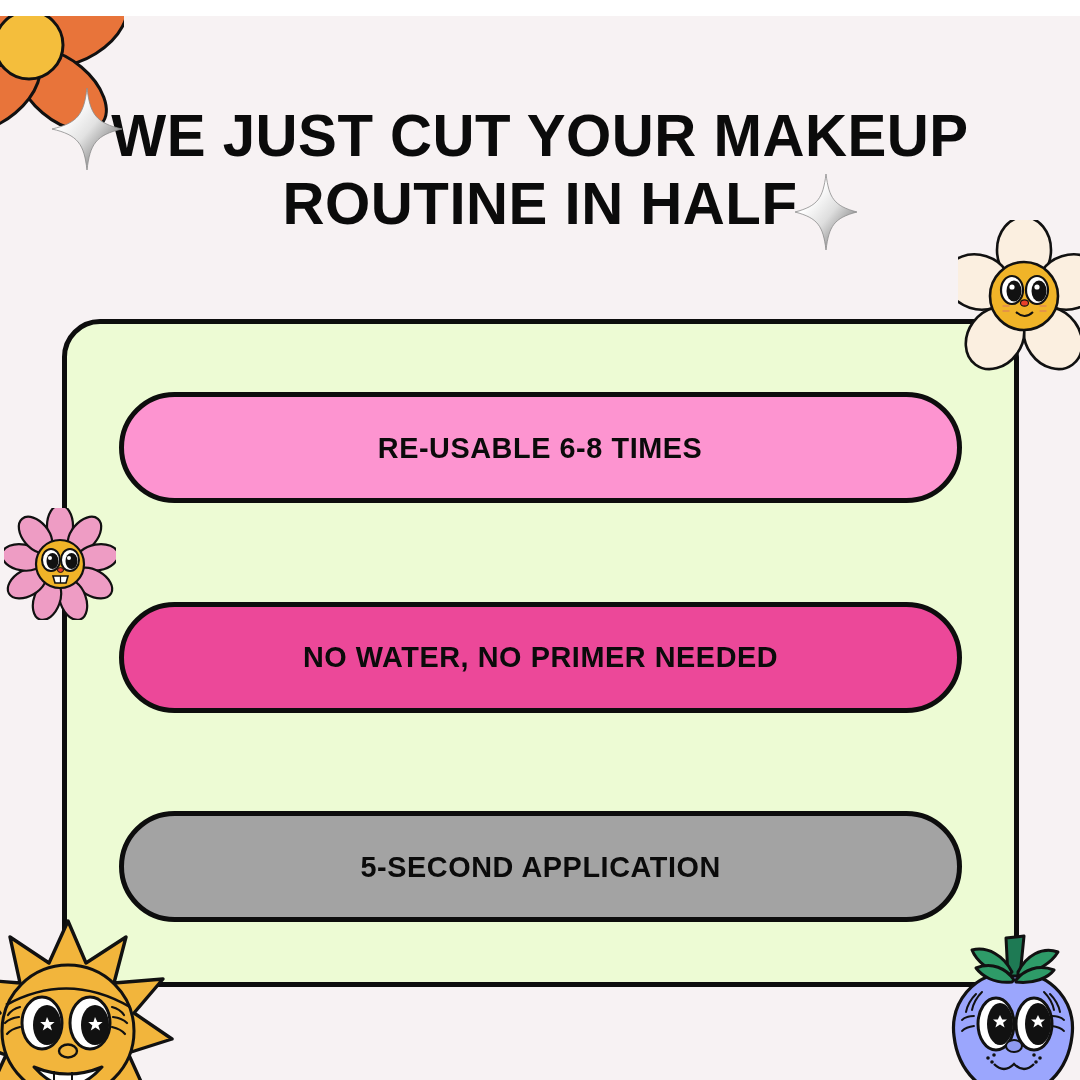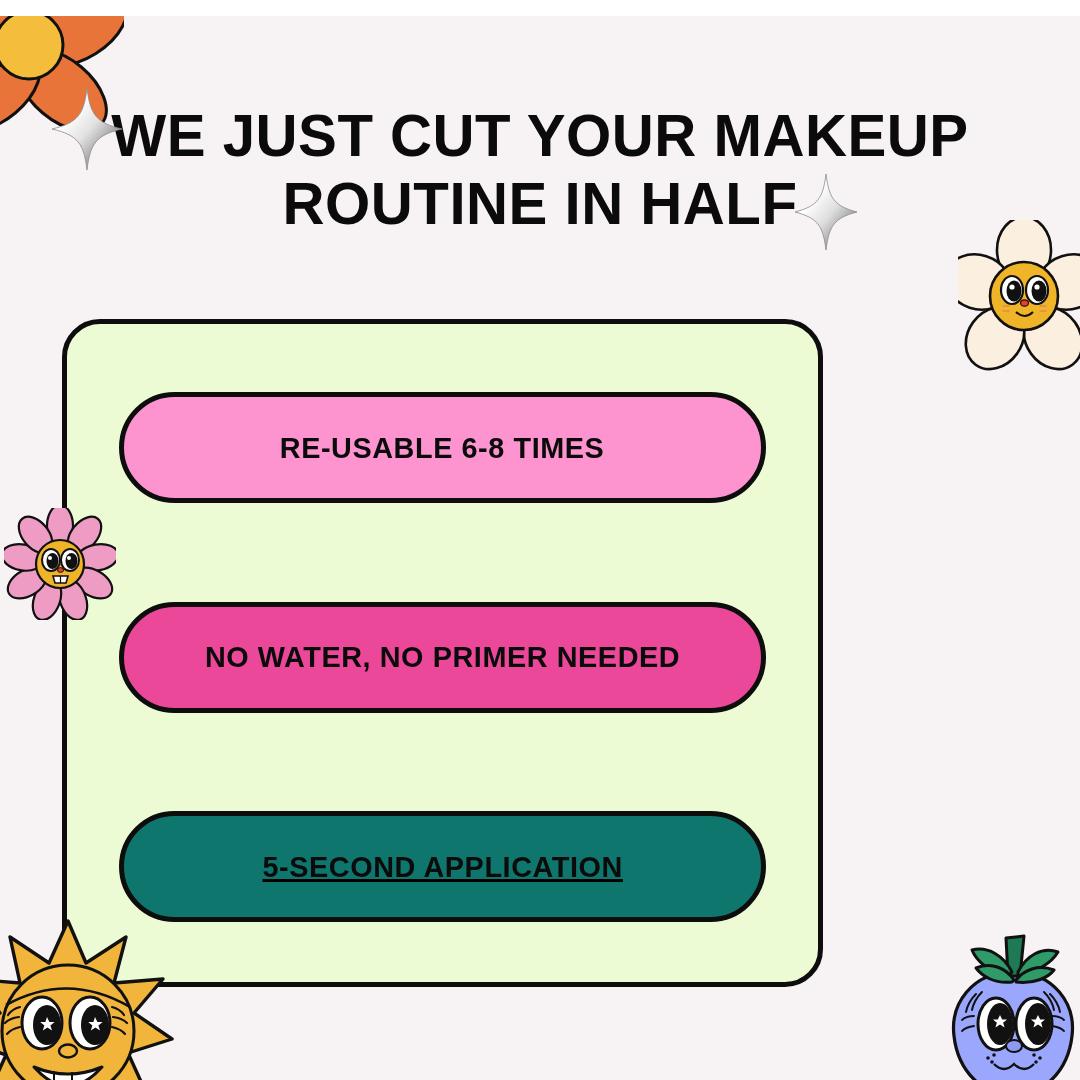--- a/index.html
+++ b/index.html
@@ -32,21 +32,21 @@
     z-index:6;
     pointer-events:none;
   }
   .headline .ln{ display:block; white-space:nowrap; }
   .headline .ln2{ margin-top:8px; }
 
   
   .card{
     position:absolute;
     left:62px; top:303px;
-    width:761px; height:668px;
+    width:957px; height:668px;
     background:#EDFBD4;
     border:5px solid #0D0D0D;
     border-radius:38px;
     z-index:3;
   }
   .pill-stack{
     position:absolute;
     left:0; top:0; right:0; bottom:0;
     padding:68px 52px 60px 52px;
     display:flex;
@@ -258,20 +258,20 @@
     <div class="pill-stack">
 
       <div class="pill" style="background-color: rgb(253, 148, 208);">
         <span class="pill-label">RE-USABLE 6-8 TIMES</span>
       </div>
 
       <div class="pill" style="background-color: #ec4899;">
         <span class="pill-label">NO WATER, NO PRIMER NEEDED</span>
       </div>
 
-      <div class="pill" style="background-color: #0f766e; text-decoration: underline;">
+      <div class="pill" style="background-color: #a3a3a3;">
         <span class="pill-label">5-SECOND APPLICATION</span>
       </div>
 
     </div>
   </div>
 
 </div>
 
 </body></html>

